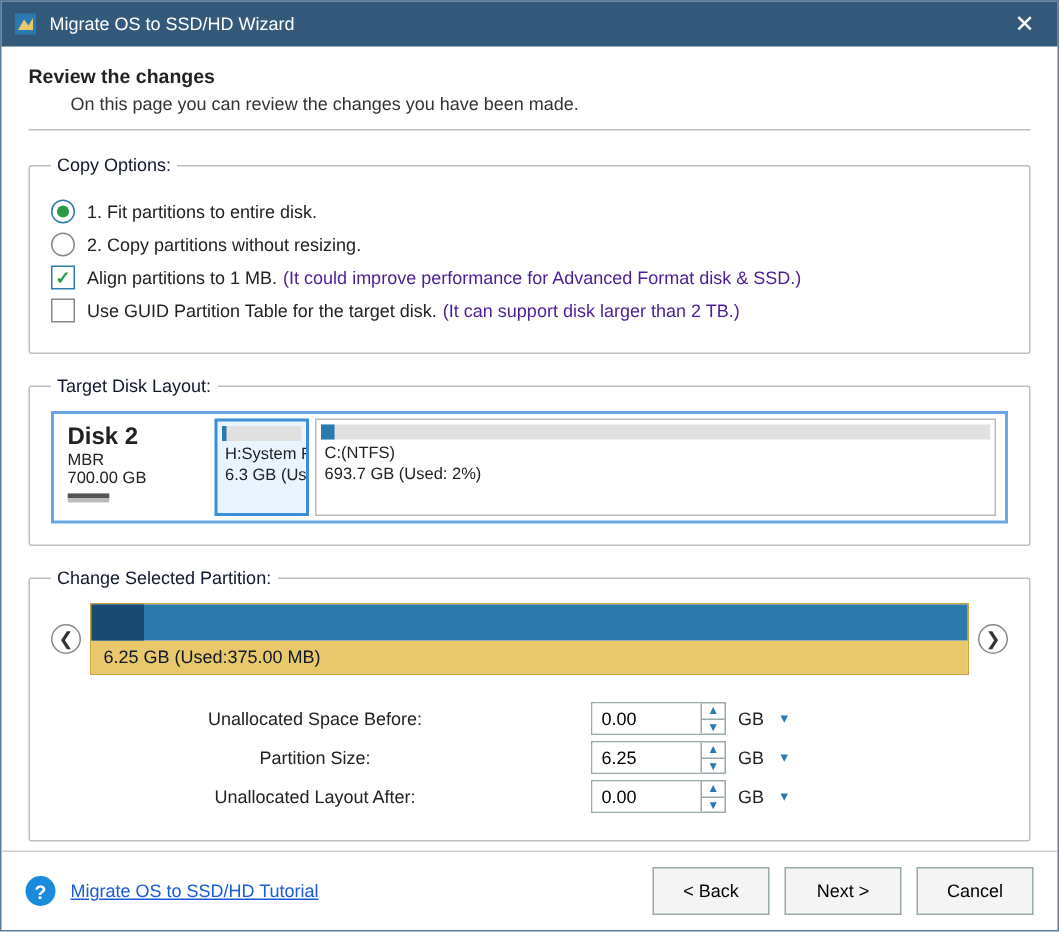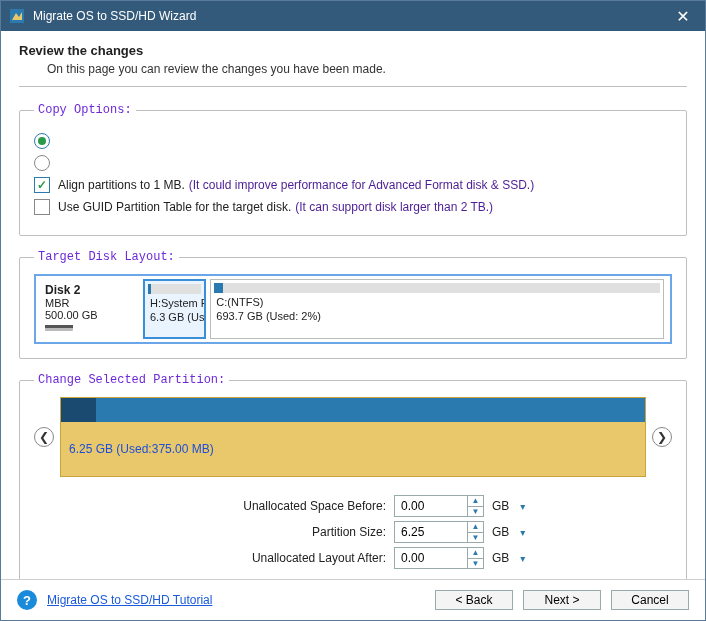--- a/index.html
+++ b/index.html
@@ -21,85 +21,85 @@
   .heading { font-size:13px; font-weight:600; color:#222; }
   .subtext { font-size:12px; color:#333; margin:4px 0 10px 28px; }
   .hr { border:0; border-top:1px solid #bfbfbf; margin:0 0 16px 0; }
 
   fieldset {
     border:1px solid #bfbfbf; border-radius:2px;
     margin:0 0 14px 0; padding:10px 14px 14px 14px;
     position:relative;
   }
   fieldset > legend {
-    font-size:12px; color:#6d28d9; padding:0 4px;font-family:Liberation Mono, monospace;
+    font-size:12px; color:#0f172a; padding:0 4px;
   }
   .opt-row { display:flex; align-items:center; font-size:12px; color:#222; margin:6px 0; }
   .opt-row .ctrl { width:16px; height:16px; margin-right:8px; flex:0 0 16px; }
   .hint-note { color:#4c1d95; margin-left:4px; }
 
   
   .radio { border:1px solid #2a7ab0; border-radius:50%; background:#fff; position:relative; display:inline-block; }
   .radio.checked::after { content:""; position:absolute; inset:3px; border-radius:50%; background:#2a9a4a; }
   .radio.unchecked { border-color:#888; }
   
   .checkbox { border:1px solid #888; background:#fff; display:inline-flex; align-items:center; justify-content:center; font-size:12px; line-height:1; }
   .checkbox.checked { border-color:#2a7ab0; color:#2a9a4a; }
   .checkbox.checked::after { content:"✓"; font-weight:bold; }
 
   
   .layout-row { display:flex; align-items:stretch; border:2px solid #6aa6e8; padding:3px; background:#fff; }
   .disk-info { width:100px; padding:4px 6px; font-size:11px; color:#222; }
-  .disk-info .dname { font-weight:600; font-size:12px; }
+  .disk-info .dname { font-weight:600; font-size:16px; }
   .disk-icon { margin-top:2px; }
   .part {
     border:1px solid #bbb; margin-left:4px; padding:0;
     display:flex; flex-direction:column; overflow:hidden;
   }
   .part.sel { background:#eaf4ff; border:2px solid #3b8fd6; }
   .part .bar { height:10px; background:#e0e0e0; position:relative; margin:3px 3px 0 3px; }
   .part .bar .fill { position:absolute; left:0; top:0; bottom:0; background:#2a7ab0; }
   .part .lbls { font-size:11px; color:#222; padding:3px 5px 4px 5px; line-height:1.25; white-space:nowrap; overflow:hidden; }
 
   
   .nav-row { display:flex; align-items:center; gap:6px; }
   .nav-btn {
     width:20px; height:20px; border:1px solid #888; border-radius:50%;
     display:flex; align-items:center; justify-content:center;
     font-size:12px; color:#333; background:#fff;
   }
   .sel-part-box { flex:1; border:1px solid #c9a33b; }
   .sel-part-bar { height:24px; background:#2a7ab0; position:relative; }
   .sel-part-bar .used { position:absolute; left:0; top:0; bottom:0; background:#1a4a70; }
-  .sel-part-lbl { background:#e8c86a; font-size:12px; padding:20px 8px; color:#1d4ed8; }
+  .sel-part-lbl { background:#e8c86a; font-size:12px; padding:4px 8px; color:#0f172a; }
 
   .form-grid { margin:18px 0 0 0; }
   .form-row { display:flex; align-items:center; justify-content:flex-start; margin:4px 0; font-size:12px; color:#222; }
-  .form-row .lbl { width:360px; text-align:right; padding-right:8px; }
+  .form-row .lbl { width:360px; text-align:center; padding-right:8px; }
   .numbox { display:flex; align-items:stretch; border:1px solid #9aa; height:22px; background:#fff; }
   .numbox input { border:0; width:72px; padding:0 6px; font-size:12px; outline:none; }
   .spin { width:16px; display:flex; flex-direction:column; border-left:1px solid #9aa; }
   .spin div { flex:1; display:flex; align-items:center; justify-content:center; font-size:8px; color:#2a7ab0; }
   .spin div:first-child { border-bottom:1px solid #9aa; }
   .unit { margin:0 6px 0 8px; }
   .dd { width:14px; height:14px; color:#2a7ab0; display:flex; align-items:center; justify-content:center; font-size:10px; border-left:1px solid transparent; }
 
   .footer {
     border-top:1px solid #cfcfcf; padding:10px 16px;
     display:flex; align-items:center; gap:10px;
   }
   .help-icon {
     width:20px; height:20px; border-radius:50%;
     background:#1a8adb; color:#fff; font-weight:bold;
     display:flex; align-items:center; justify-content:center; font-size:13px;
   }
   .tut-link { color:#1a5adb; font-size:12px; text-decoration:underline; }
   .footer .spacer { flex:1; }
   .btn {
-    min-width:78px; height:20px; border:1px solid #9aa; background:#f4f4f4;
+    min-width:78px; height:32px; border:1px solid #9aa; background:#f4f4f4;
     font-size:12px; padding:0 12px; display:flex; align-items:center; justify-content:center;
   }
 </style>
 </head>
 <body>
 
 <div class="window">
 
   <div class="titlebar">
     <svg class="app-icon" viewBox="0 0 16 16">
@@ -114,43 +114,45 @@
   <div class="body">
     <div class="heading">Review the changes</div>
     <div class="subtext">On this page you can review the changes you have been made.</div>
     <hr class="hr">
 
     <fieldset>
       <legend>Copy Options:</legend>
 
       <div class="opt-row">
         <span class="ctrl radio checked"></span>
+        <span>1. Fit partitions to entire disk.</span>
       </div>
       <div class="opt-row">
         <span class="ctrl radio unchecked"></span>
+        <span>2. Copy partitions without resizing.</span>
       </div>
       <div class="opt-row">
         <span class="ctrl checkbox checked"></span>
         <span>Align partitions to 1 MB.</span>
         <span class="hint-note">(It could improve performance for Advanced Format disk &amp; SSD.)</span>
       </div>
       <div class="opt-row">
         <span class="ctrl checkbox"></span>
         <span>Use GUID Partition Table for the target disk.</span>
         <span class="hint-note">(It can support disk larger than 2 TB.)</span>
       </div>
     </fieldset>
 
     <fieldset>
       <legend>Target Disk Layout:</legend>
       <div class="layout-row">
         <div class="disk-info">
           <div class="dname">Disk 2</div>
           <div>MBR</div>
-          <div>500.00 GB</div>
+          <div>700.00 GB</div>
           <svg class="disk-icon" width="28" height="10" viewBox="0 0 28 10">
             <rect x="0" y="2" width="28" height="6" rx="1" fill="#bbb"></rect>
               <rect x="0" y="2" width="28" height="3" fill="#555"></rect>
           </svg>
         </div>
         <div id="partitions" style="flex:1; display:flex;">
             <div class="part sel" style="flex: 0 0 12%;">
               <div class="bar">
                 <div class="fill" style="width:6%"></div>
               </div>

